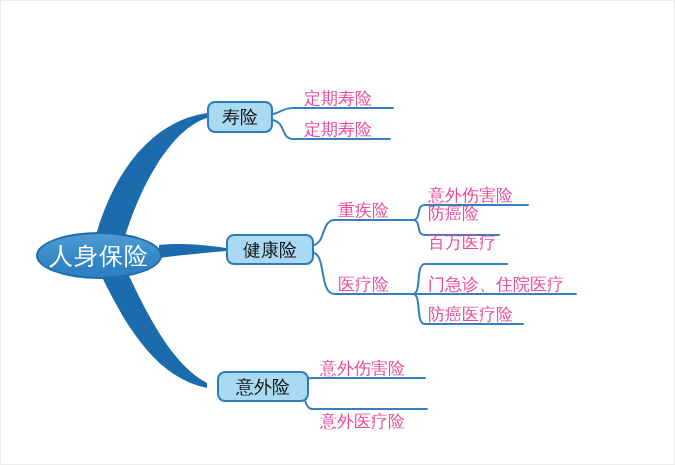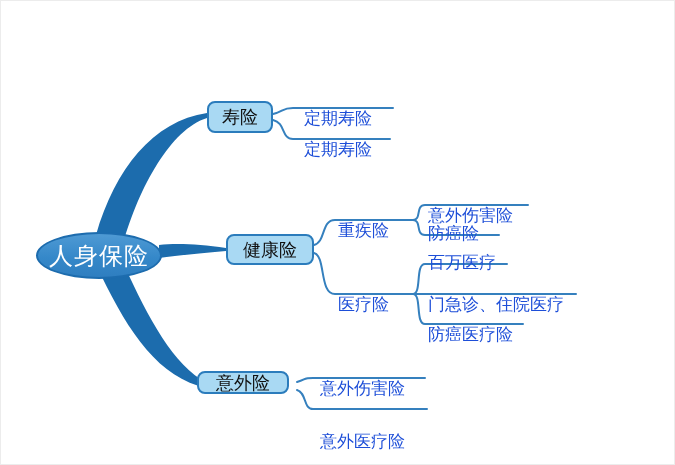--- a/index.html
+++ b/index.html
@@ -23,23 +23,22 @@
   }
   .node{
     position:absolute;
     background:#a9d9f3;border:2px solid #2b7cbc;border-radius:8px;
     display:flex;align-items:center;justify-content:center;
     color:#111;font-size:18px;
     z-index:3;box-sizing:border-box;
   }
   .leaf{
     position:absolute;
-    color:#1d4ed8;font-size:17px;line-height:18px;white-space:nowrap;
+    color:#ec4899;font-size:17px;line-height:18px;white-space:nowrap;
     z-index:3;
-    margin-top:20px;
   }
 </style>
 </head>
 <body>
 
 <div id="canvas">
 
   <svg id="wires" width="675" height="465" viewBox="0 0 675 465">
 
     <path d="M206 112 C152 120 114 168 95 234 L122 243 C138 186 170 128 206 117 Z" fill="#1c6cad"></path>
@@ -63,21 +62,21 @@
 
       <path d="M296 381 C306 378 302 377 312 377 H424"></path>
       <path d="M296 389 C306 392 302 408 312 408 H426"></path>
     </g>
   </svg>
 
   <div class="root">人身保险</div>
 
   <div class="node" style="left:225px;top:233px;width:88px;height:31px">健康险</div>
   <div class="node" style="left:206px;top:100px;width:66px;height:32px">寿险</div>
-  <div class="node" style="left:196px;top:370px;width:92px;height:23px">意外险</div>
+  <div class="node" style="left:216px;top:370px;width:92px;height:31px">意外险</div>
 
   <div class="leaf" style="left:303px;top:89px">定期寿险</div>
   <div class="leaf" style="left:303px;top:120px">定期寿险</div>
 
   <div class="leaf" style="left:337px;top:201px">重疾险</div>
   <div class="leaf" style="left:337px;top:275px">医疗险</div>
 
   <div class="leaf" style="left:427px;top:186px">意外伤害险</div>
   <div class="leaf" style="left:427px;top:204px">防癌险</div>
 

